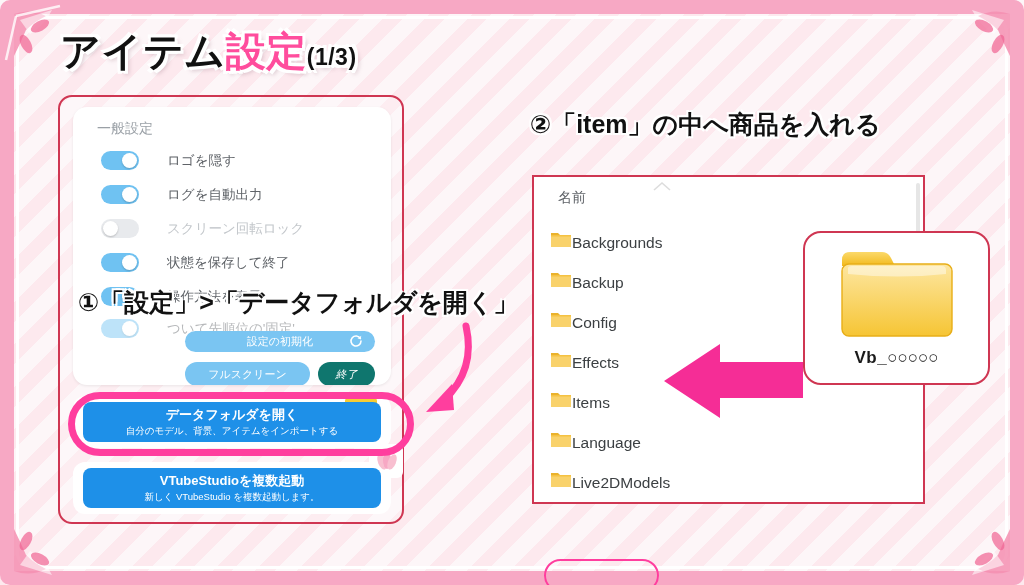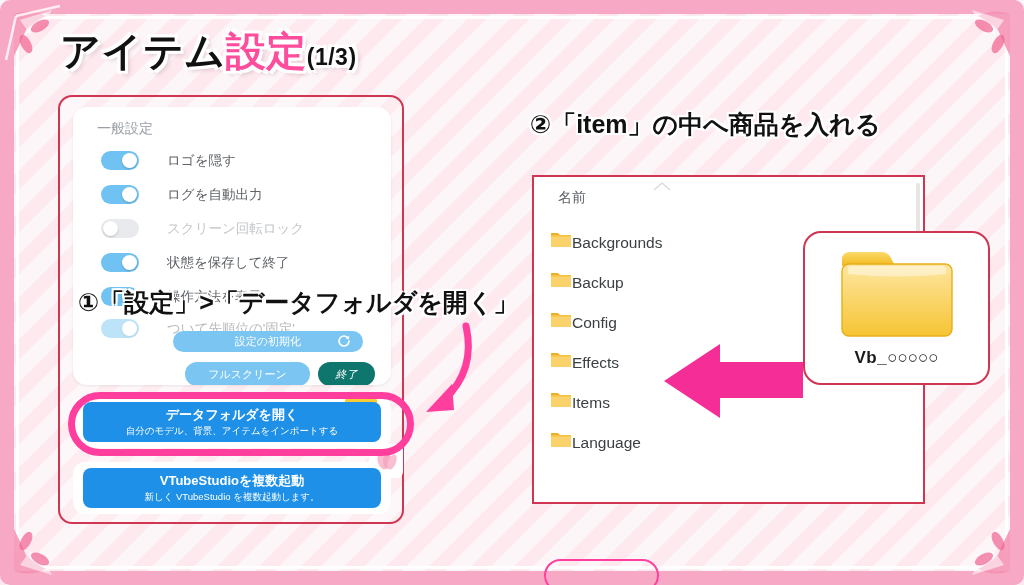--- a/index.html
+++ b/index.html
@@ -246,21 +246,21 @@
           </div>
         <div class="toggle-label">状態を保存して終了</div>
       </div>
       <div class="toggle-row" style="top:212px;opacity:.45">
         <div class="toggle">
             <div class="knob"></div>
           </div>
         <div class="toggle-label">ついて先順位の'固定'</div>
       </div>
 
-      <div class="btn-pill btn-blue" style="left:100px;top:224px;width:190px;height:21px">
+      <div class="btn-pill btn-blue" style="left:112px;top:224px;width:190px;height:21px">
         <span>設定の初期化</span>
         <span class="reset-ico">
           <svg width="14" height="14" viewBox="0 0 14 14">
             <path d="M11.4,4.6 A5,5 0 1 0 12,7" stroke="#fff" stroke-width="1.6" fill="none" stroke-linecap="round"></path>
             <path d="M12.3,1.8 L11.6,5.0 L8.5,4.4 Z" fill="#fff"></path>
           </svg>
         </span>
       </div>
 
       <div class="btn-pill btn-blue" style="left:112px;top:255px;width:125px;height:24px">
@@ -356,20 +356,28 @@
           </svg></span>
       <span class="fname">Items</span>
     </div>
     <div class="frow" style="top:254px">
       <span><svg width="22" height="17" viewBox="0 0 22 17">
             <path d="M1,4 L1,16 L21,16 L21,4 Z" fill="#f5c243"></path>
             <path d="M1,2 L8,2 L10,4 L1,4 Z" fill="#eab22c"></path>
             <path d="M1,5.5 L21,5.5 L21,16 L1,16 Z" fill="#f9d26b"></path>
           </svg></span>
       <span class="fname">Language</span>
+    </div>
+    <div class="frow" style="top:294px">
+      <span><svg width="22" height="17" viewBox="0 0 22 17">
+            <path d="M1,4 L1,16 L21,16 L21,4 Z" fill="#f5c243"></path>
+            <path d="M1,2 L8,2 L10,4 L1,4 Z" fill="#eab22c"></path>
+            <path d="M1,5.5 L21,5.5 L21,16 L1,16 Z" fill="#f9d26b"></path>
+          </svg></span>
+      <span class="fname">Live2DModels</span>
     </div>
 
     <div class="item-oval"></div>
   </div>
 
   <div class="big-arrow">
     <svg width="145" height="82" viewBox="0 0 145 82">
       <path d="M143,22 L60,22 L60,4 L4,41 L60,78 L60,58 L143,58 Z" fill="#f52d96"></path>
     </svg>
   </div>

